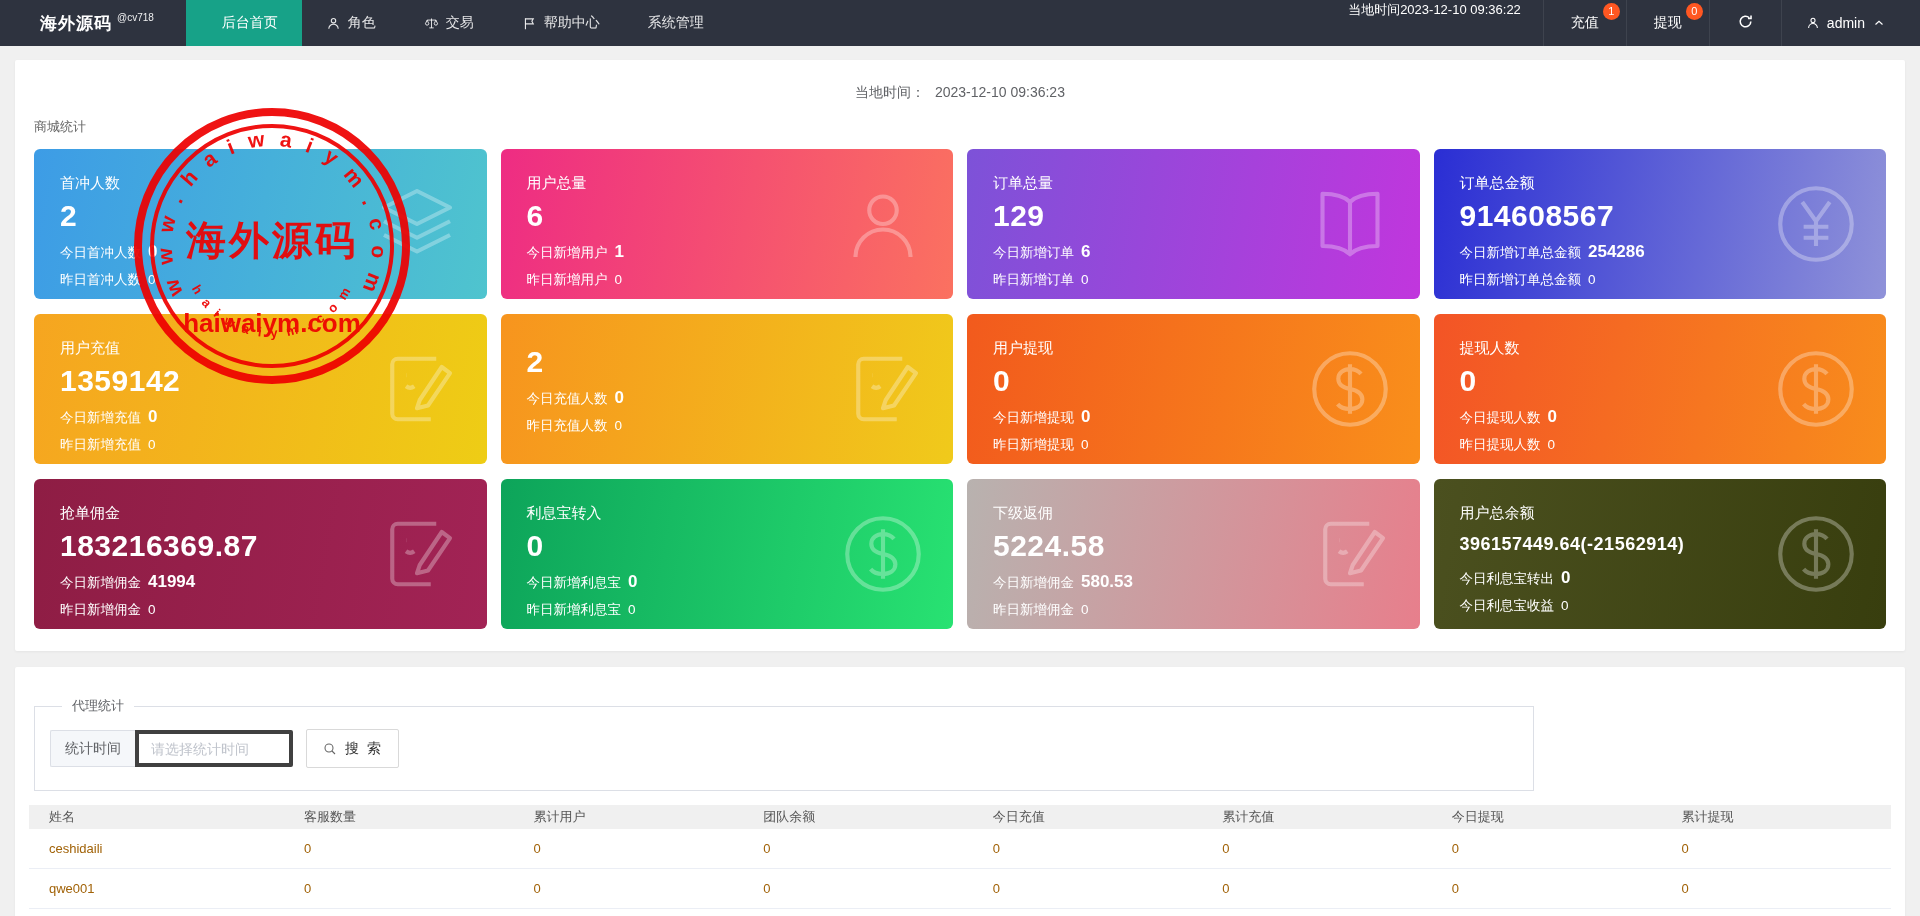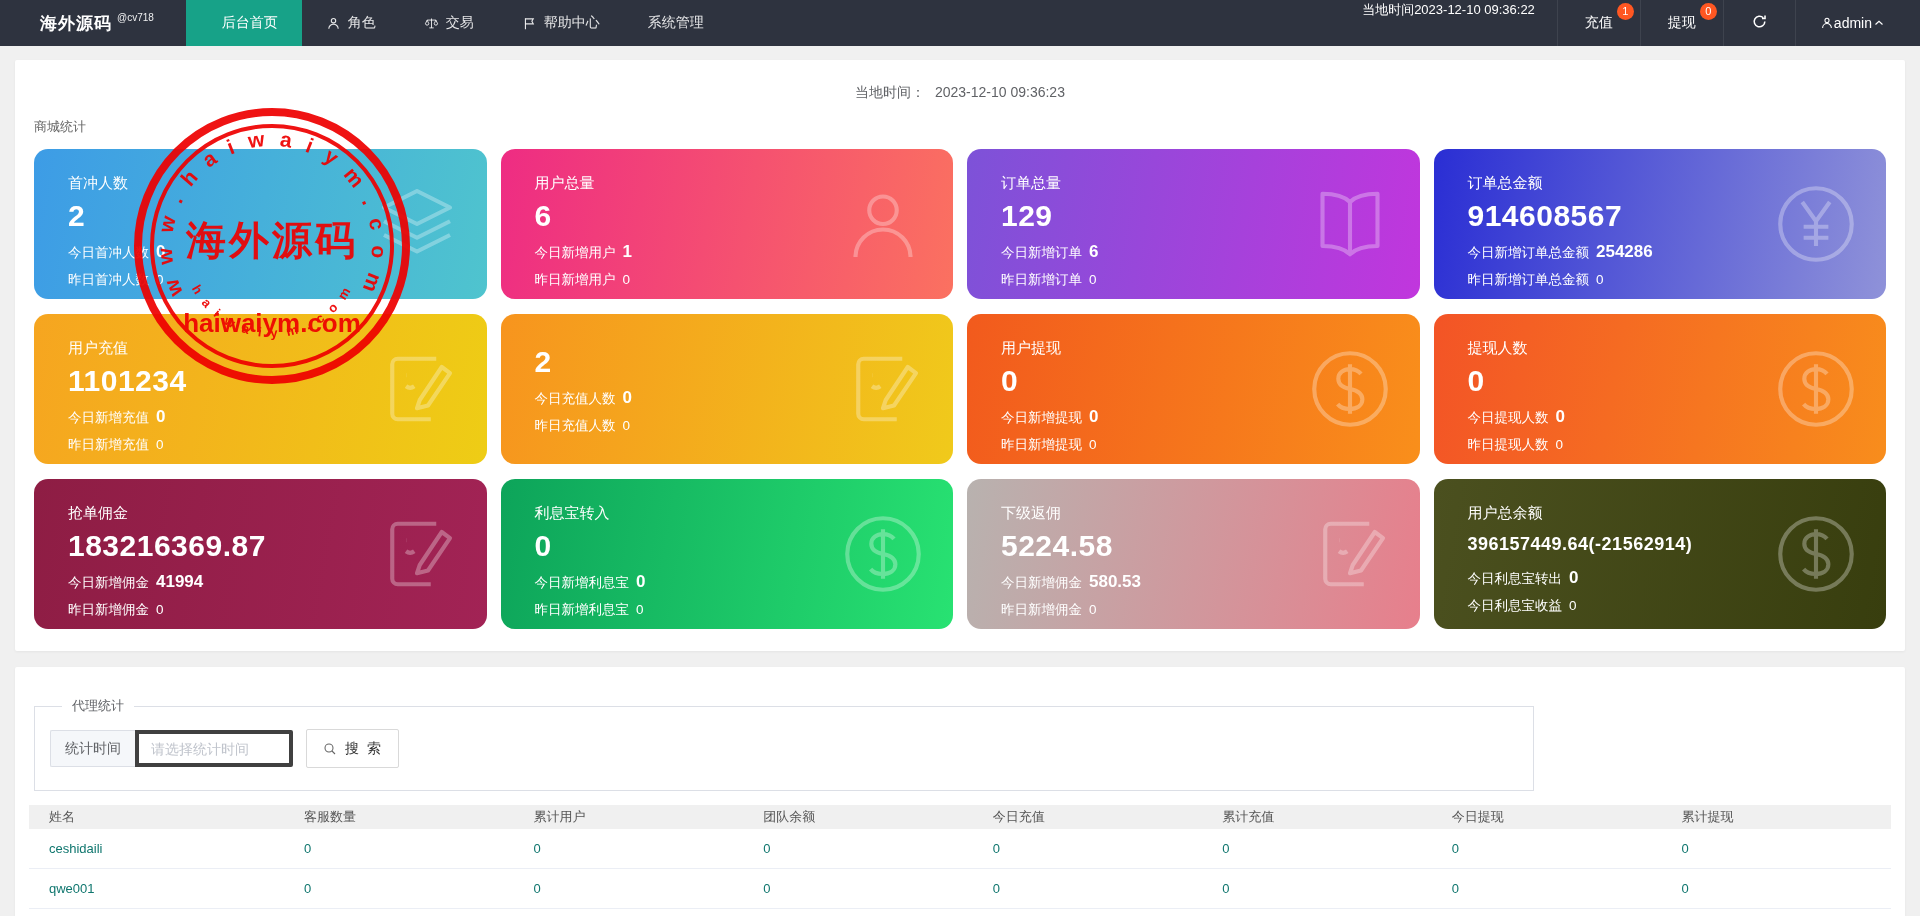--- a/index.html
+++ b/index.html
@@ -15,34 +15,34 @@
   .nav-item.active{color:#fff}
   .ni-icon{display:flex}
   .ni-icon svg{width:15px;height:15px}
   .nav-right{margin-left:auto;display:flex;align-items:stretch}
   .time-block{display:flex;justify-content:center;text-align:center;padding:0 22px;font-size:13px;line-height:1.6}
   .nav-btn{position:relative;display:flex;align-items:center;padding:0 27px;font-size:14px;
     border-left:1px solid rgba(255,255,255,.08);cursor:pointer}
   .badge{position:absolute;top:3px;right:6px;min-width:17px;height:17px;padding:0 4px;border-radius:9px;
     color:#fff;font-size:11px;line-height:17px;text-align:center}
   .icon-btn svg{width:17px;height:17px}
-  .admin-block{display:flex;align-items:center;gap:0;padding:0 34px 0 24px;font-size:14px;
+  .admin-block{display:flex;align-items:center;gap:7px;padding:0 34px 0 24px;font-size:14px;
     border-left:1px solid rgba(255,255,255,.08);cursor:pointer}
   .admin-block svg{width:14px;height:14px}
 
   
   .page{padding:14px 15px 0}
   .panel{background:#fff;border-radius:2px;box-shadow:0 1px 3px rgba(0,0,0,.05)}
   .panel-stats{position:relative;padding:24px 19px 22px;margin-bottom:16px}
   .time-line{text-align:center;font-size:14px;color:#606266}
   .time-line .lbl{margin-right:6px}
   .section-title{font-size:13px;color:#666;margin:16px 0 13px}
 
   .cards{display:grid;grid-template-columns:repeat(4,1fr);gap:15px 14px}
-  .card{position:relative;height:150px;color:#fff;padding:25px 34px 0;overflow:hidden;border-radius:14px}
+  .card{position:relative;height:150px;color:#fff;padding:25px 26px 0;overflow:hidden;border-radius:6px}
   .card-title{font-size:15px}
   .card-value{font-size:30px;font-weight:bold;margin-top:6px;white-space:nowrap;letter-spacing:.5px}
   .card-value.small{font-size:18px;line-height:30px}
   .card-line{margin-top:9px;font-size:13.5px;display:flex;align-items:baseline;gap:7px}
   .card-line .v1{font-size:17px;font-weight:bold}
   .card-line .v2{font-size:13.5px}
   .card-icon{position:absolute;right:26px;top:50%;transform:translateY(-50%);width:88px;height:88px;opacity:.3}
   .card-icon svg{width:100%;height:100%}
 
   .watermark{position:absolute;left:107px;top:36px;width:300px;height:300px;opacity:.92;pointer-events:none;z-index:5}
@@ -58,21 +58,21 @@
     border-radius:0 2px 2px 0;outline:none}
   .ig-input::placeholder{color:#c0c4cc}
   .search-btn{margin-left:13px;height:39px;padding:0 15px;background:#fff;border:1px solid #d9d9d9;
     font-size:14px;color:#333;display:flex;align-items:center;gap:7px;cursor:pointer;border-radius:2px;letter-spacing:2px}
   .search-btn svg{width:16px;height:16px}
 
   
   .table{margin-top:14px}
   .t-head,.t-row{display:grid;grid-template-columns:255px repeat(7,1fr)}
   .t-head{background:#f0f0f0;height:24px}
-  .t-cell{font-size:13px;display:flex;align-items:center;padding-left:20px;color:#0f766e}
+  .t-cell{font-size:13px;display:flex;align-items:center;padding-left:20px;color:#a16207}
   .t-head .t-cell{color:#555}
   .t-row{height:40px;border-bottom:1px solid #ebeef5;background:#fff}
 </style>
 </head>
 <body>
 
 <nav class="navbar" style="background: rgb(46, 51, 63);">
   <div class="brand">
     <span>海外源码</span>
     <sup>@cv718</sup>
@@ -225,21 +225,21 @@
       <span>昨日新增订单总金额</span>
       <span class="v2">0</span>
     </div>
     <div class="card-icon"><svg viewBox="0 0 64 64" fill="none" stroke="#fff" stroke-width="3">
               <circle cx="32" cy="32" r="26"></circle>
               <path d="M22 16l10 14 10-14M32 30v18M23 34h18M23 42h18"></path>
             </svg></div>
   </div>
         <div class="card" style="background: linear-gradient(100deg, rgb(246, 165, 32), rgb(238, 205, 21));">
     <div class="card-title">用户充值</div>
-    <div class="card-value">1101234</div>
+    <div class="card-value">1359142</div>
     <div class="card-line">
       <span>今日新增充值</span>
       <span class="v1">0</span>
     </div>
     <div class="card-line">
       <span>昨日新增充值</span>
       <span class="v2">0</span>
     </div>
     <div class="card-icon"><svg viewBox="0 0 64 64" fill="none" stroke="#fff" stroke-width="3" stroke-linejoin="round">
               <path d="M46 10H18a4 4 0 0 0-4 4v36a4 4 0 0 0 4 4h24"></path>

